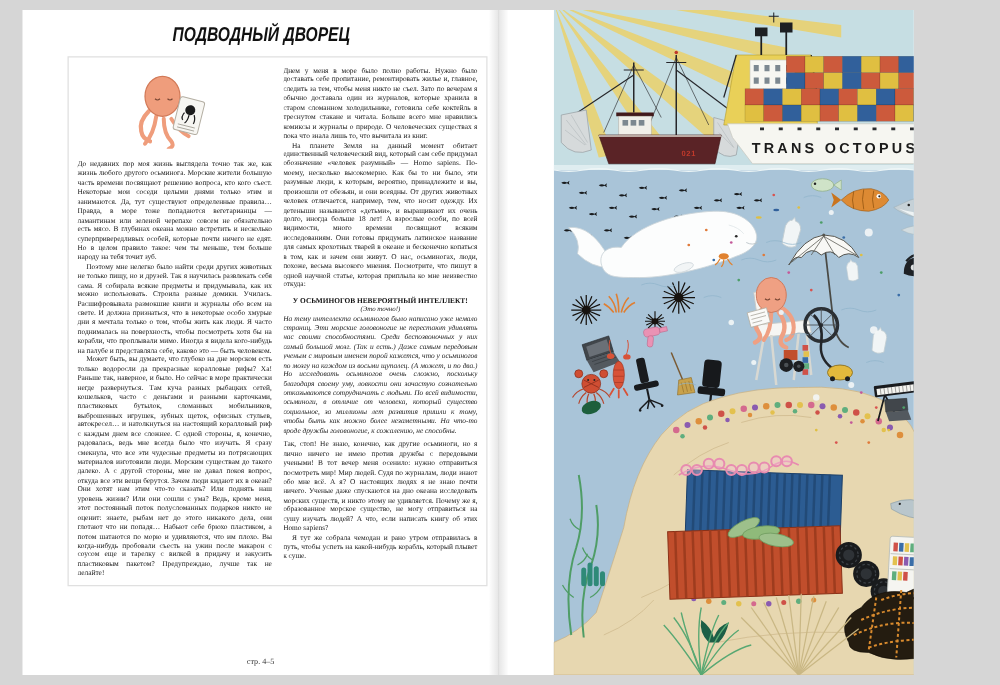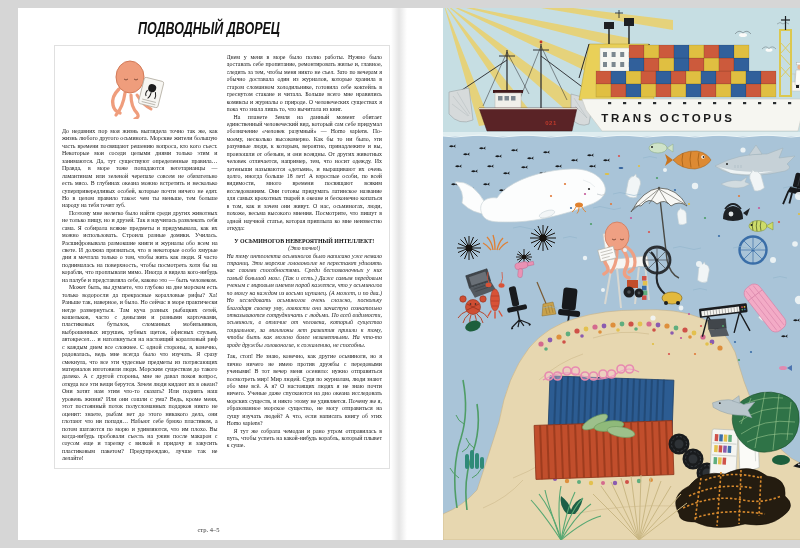--- a/index.html
+++ b/index.html
@@ -1,16 +1,16 @@
 <!DOCTYPE html>
 <html><head>
 <meta charset="utf-8">
 <style>
   html,body{margin:0;padding:0;background:#d6d6d6;}
-  .stage{position:relative;width:800px;height:548px;background:#d6d6d6;overflow:hidden;
+  .stage{position:relative;width:731px;height:548px;background:#d6d6d6;overflow:hidden;
          font-family:"Liberation Serif", serif;}
   .page{position:absolute;top:8px;height:532px;background:#ffffff;}
   .page.left{left:18px;width:381px;}
   .page.right{left:399px;width:383px;overflow:hidden;padding-left:44px;}
   .gutter{position:absolute;left:391px;top:8px;width:16px;height:532px;pointer-events:none;
           background:linear-gradient(90deg,rgba(0,0,0,0),rgba(0,0,0,.10) 50%,rgba(0,0,0,0));}
   .title{position:absolute;top:12px;left:0;width:100%;text-align:center;}
   .title span{display:inline-block;transform:scaleX(.78);font-family:"Liberation Sans",sans-serif;
               font-style:italic;font-weight:bold;font-size:16px;color:#111;}
   .frame{position:absolute;left:36px;top:37px;width:336px;height:424px;border:1px solid #e0e0e0;

